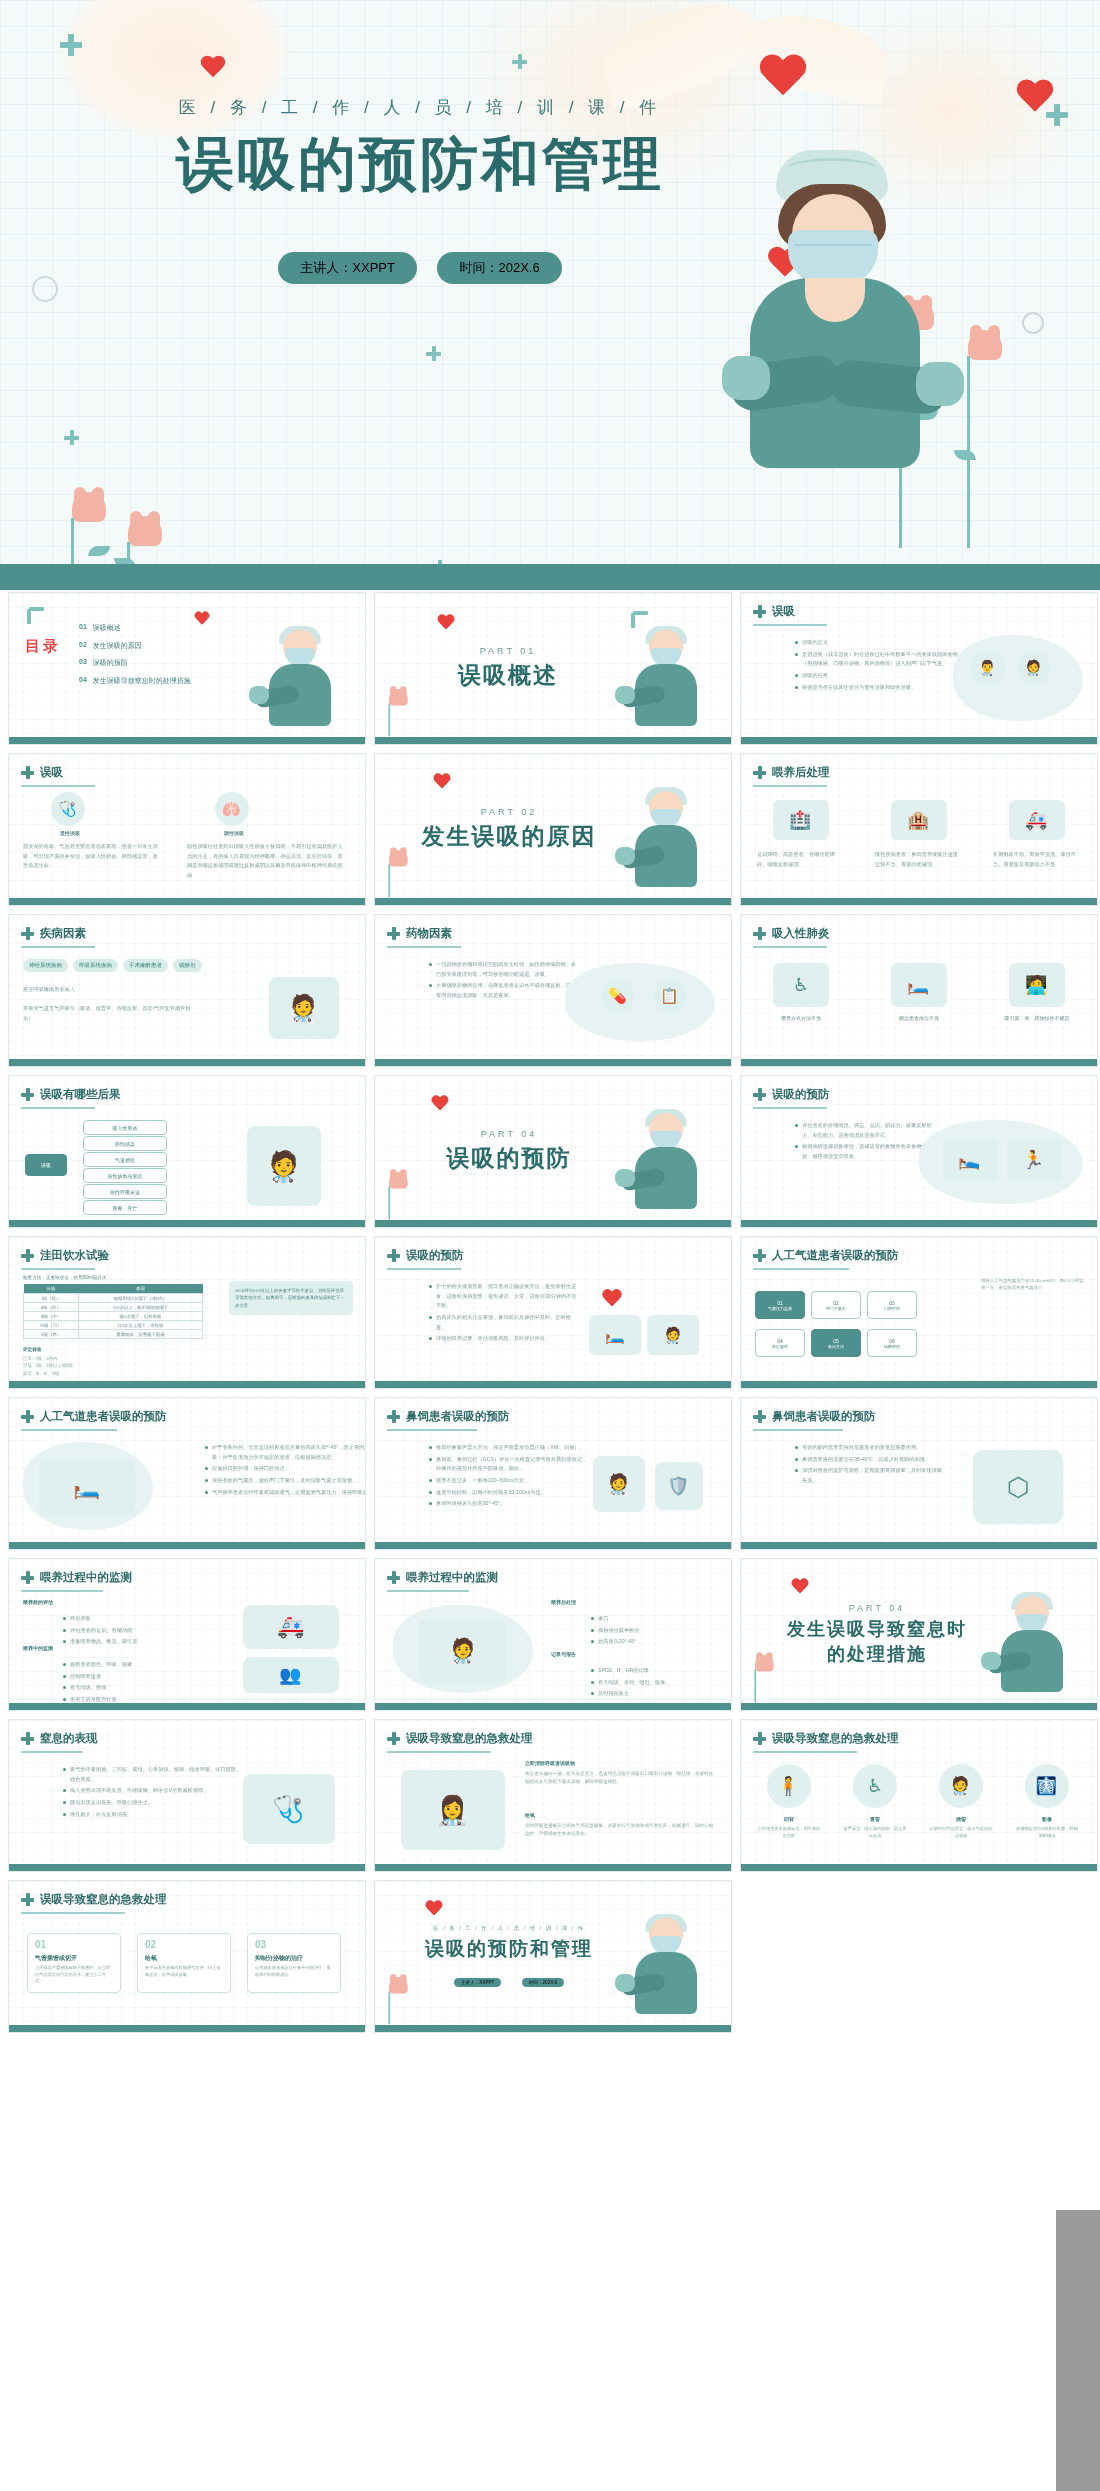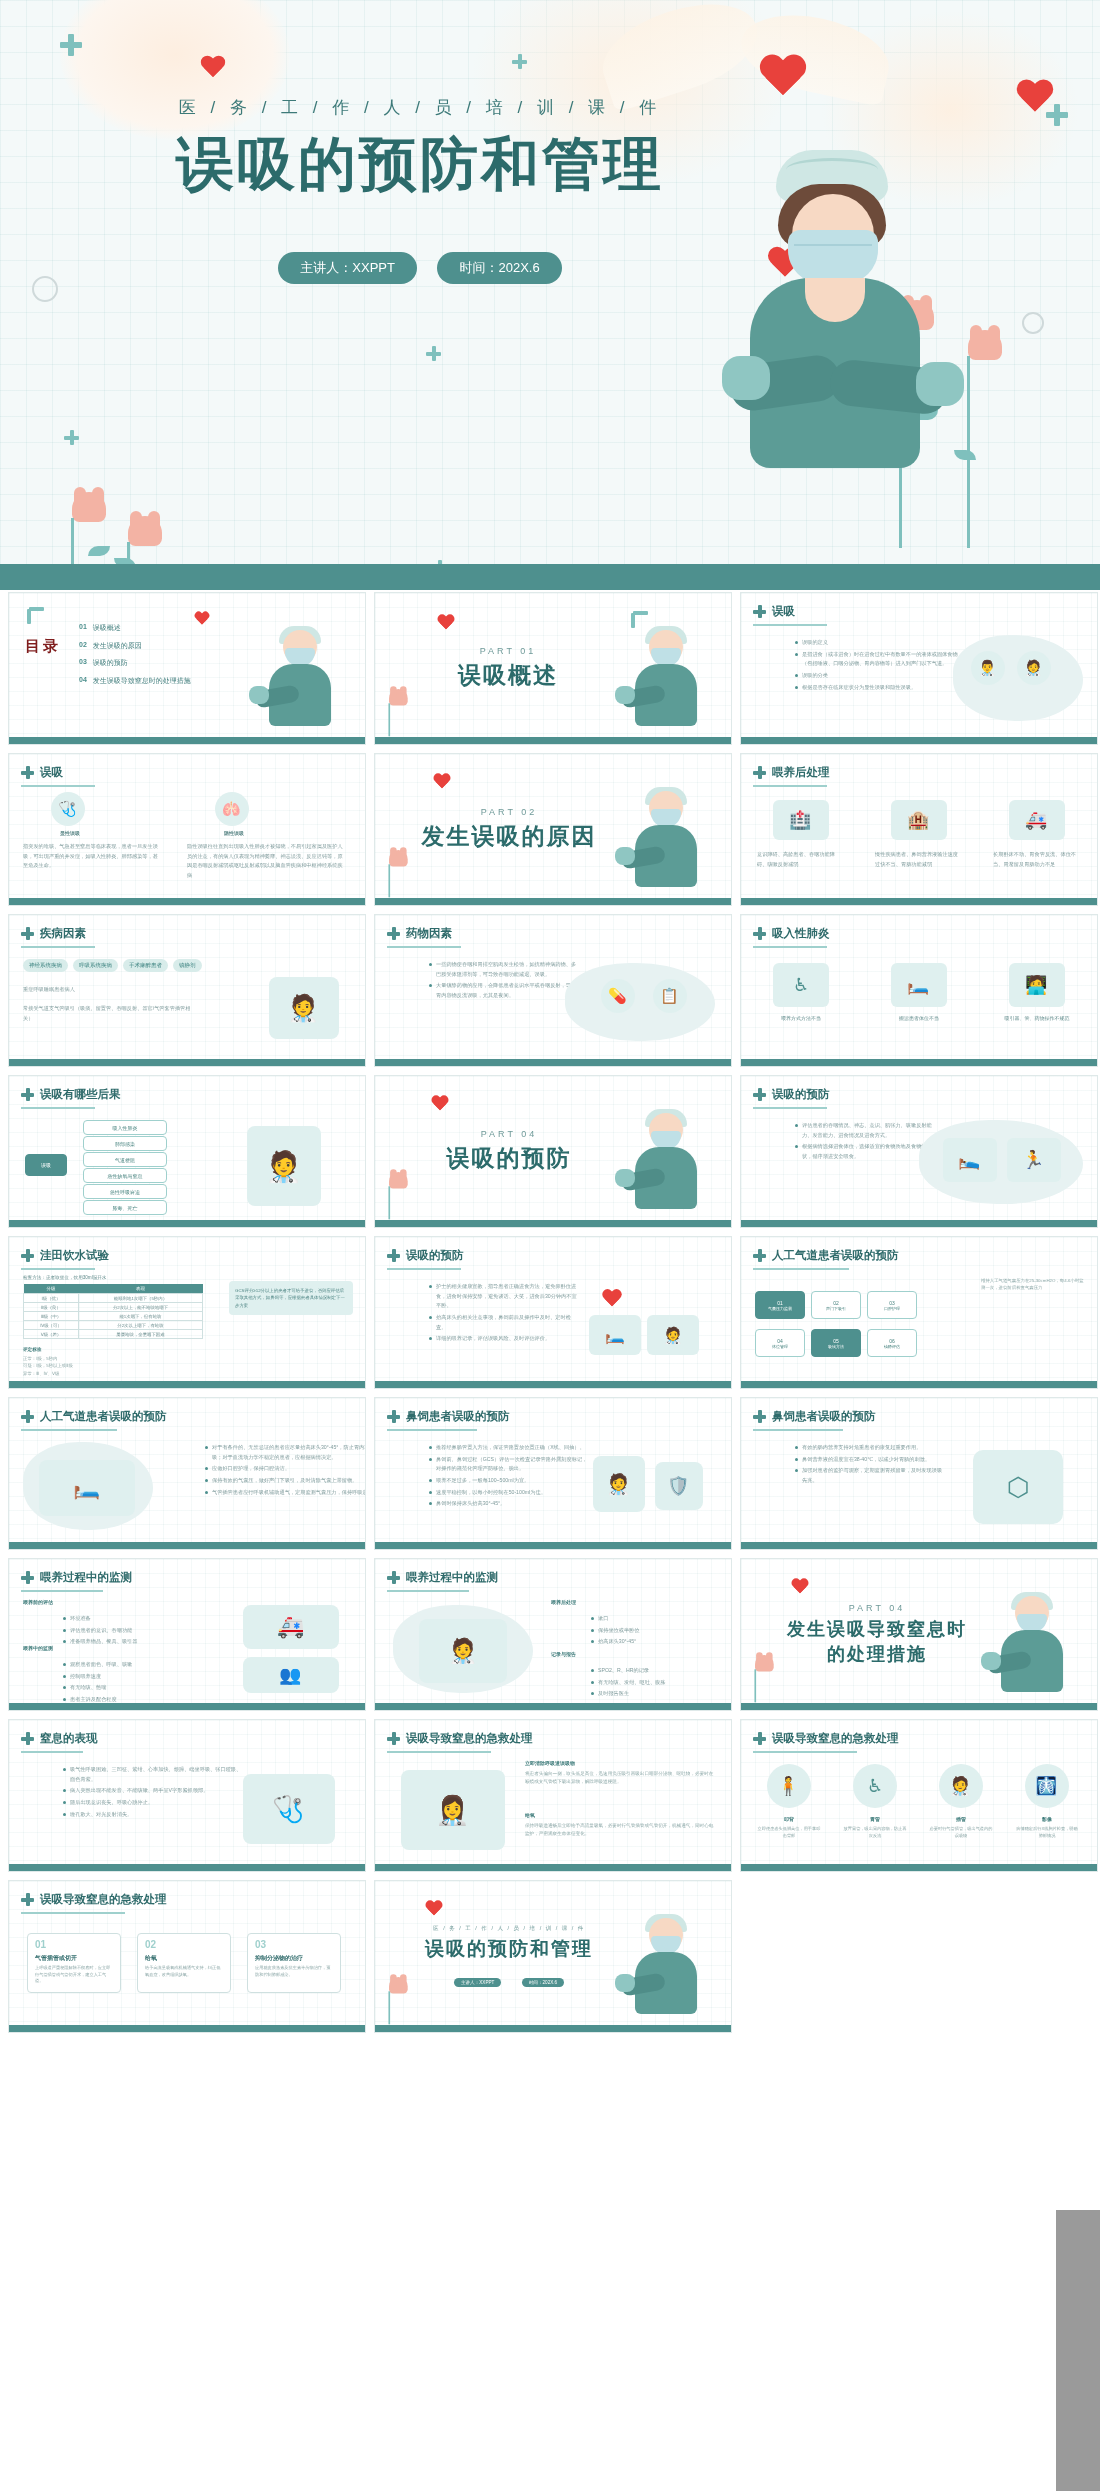--- a/index.html
+++ b/index.html
@@ -25,21 +25,21 @@
   .heartS{position:absolute;width:26px;height:24px;}
   .heartS:before,.heartS:after{content:"";position:absolute;top:0;width:13px;height:21px;background:#e8413c;border-radius:13px 13px 0 0;}
   .heartS:before{left:13px;transform:rotate(-45deg);transform-origin:0 100%;}
   .heartS:after{left:0;transform:rotate(45deg);transform-origin:100% 100%;}
   .ring{position:absolute;border:2px solid #cfd9da;border-radius:50%;}
   .hero-sub{position:absolute;top:96px;left:0;width:840px;text-align:center;letter-spacing:5px;color:#3d7a79;font-size:17px;}
   .hero-title{position:absolute;top:126px;left:0;width:840px;text-align:center;font-size:58px;font-weight:bold;color:#2c6b6b;letter-spacing:3px;
     font-family:"DejaVu Sans","Liberation Sans",sans-serif;}
   .hero-desc{position:absolute;top:200px;left:130px;width:580px;text-align:center;font-size:11.5px;line-height:2.05;color:#6d8f90;}
   .pill-row{position:absolute;top:252px;left:0;width:840px;text-align:center;}
-  .pill{display:inline-block;background:#4e908e;color:#ffffff;font-size:13px;padding:7px 22px;border-radius:16px;margin:0 8px;}
+  .pill{display:inline-block;background:#4e908e;color:#000000;font-size:13px;padding:7px 22px;border-radius:16px;margin:0 8px;}
   .hero-foot{position:absolute;left:0;bottom:0;width:1100px;height:26px;background:#4e908e;}
   .tulip{position:absolute;}
   .tulip .stem{position:absolute;left:50%;width:3px;margin-left:-1.5px;background:#7fc0bd;top:26px;}
   .tulip .bud{position:absolute;left:0;top:0;width:34px;height:30px;background:#f3b3a4;border-radius:18px 18px 8px 8px;}
   .tulip .bud:before,.tulip .bud:after{content:"";position:absolute;top:-5px;width:12px;height:16px;background:#f3b3a4;border-radius:8px 8px 0 0;}
   .tulip .bud:before{left:2px;} .tulip .bud:after{right:2px;}
   .leaf{position:absolute;width:22px;height:10px;background:#7fc0bd;border-radius:11px 0 11px 0;}
 
   
   .nurse{position:absolute;right:120px;top:150px;width:260px;height:340px;}
@@ -74,21 +74,21 @@
   .hdr .ul{position:absolute;left:0;top:20px;width:74px;height:2px;background:#9fd0cd;}
   .body{position:absolute;left:14px;top:40px;right:12px;font-size:5.2px;line-height:1.85;color:#7f9b9c;}
   .body li{margin-bottom:2px;list-style:none;position:relative;padding-left:7px;}
   .body li:before{content:"";position:absolute;left:0;top:3px;width:3px;height:3px;background:#4e908e;border-radius:50%;}
   .c-center{position:absolute;inset:0;display:flex;flex-direction:column;align-items:center;justify-content:center;}
   .part-lbl{font-size:9px;letter-spacing:3px;color:#6f9a99;margin-bottom:4px;}
   .part-title{font-size:23px;font-weight:bold;color:#2c6b6b;letter-spacing:2px;font-family:"DejaVu Sans","Liberation Sans",sans-serif;}
   .part-title.sm{font-size:18px;line-height:1.35;text-align:center;}
 
   
-  .toc-left{position:absolute;left:16px;top:44px;font-size:15px;font-weight:bold;color:#7f1d1d;letter-spacing:3px;}
+  .toc-left{position:absolute;left:16px;top:44px;font-size:15px;font-weight:bold;color:#ef4444;letter-spacing:3px;}
   .toc-list{position:absolute;left:70px;top:30px;}
   .toc-list .it{display:flex;gap:6px;margin-bottom:7px;align-items:flex-start;}
   .toc-list .num{color:#4e908e;font-size:7px;font-weight:bold;}
   .toc-list .tx{color:#3f7c7b;font-size:7px;line-height:1.5;max-width:120px;}
 
   
   .mini-doc{position:absolute;right:10px;bottom:14px;width:108px;height:104px;}
   .md-head{position:absolute;left:36px;top:4px;width:34px;height:34px;background:#f7d9c4;border-radius:50%;}
   .md-cap{position:absolute;left:32px;top:0;width:42px;height:18px;background:#cfe7e4;border-radius:21px 21px 4px 4px;}
   .md-mask{position:absolute;left:38px;top:22px;width:30px;height:18px;background:#bfe0e6;border-radius:4px 4px 14px 14px;}

